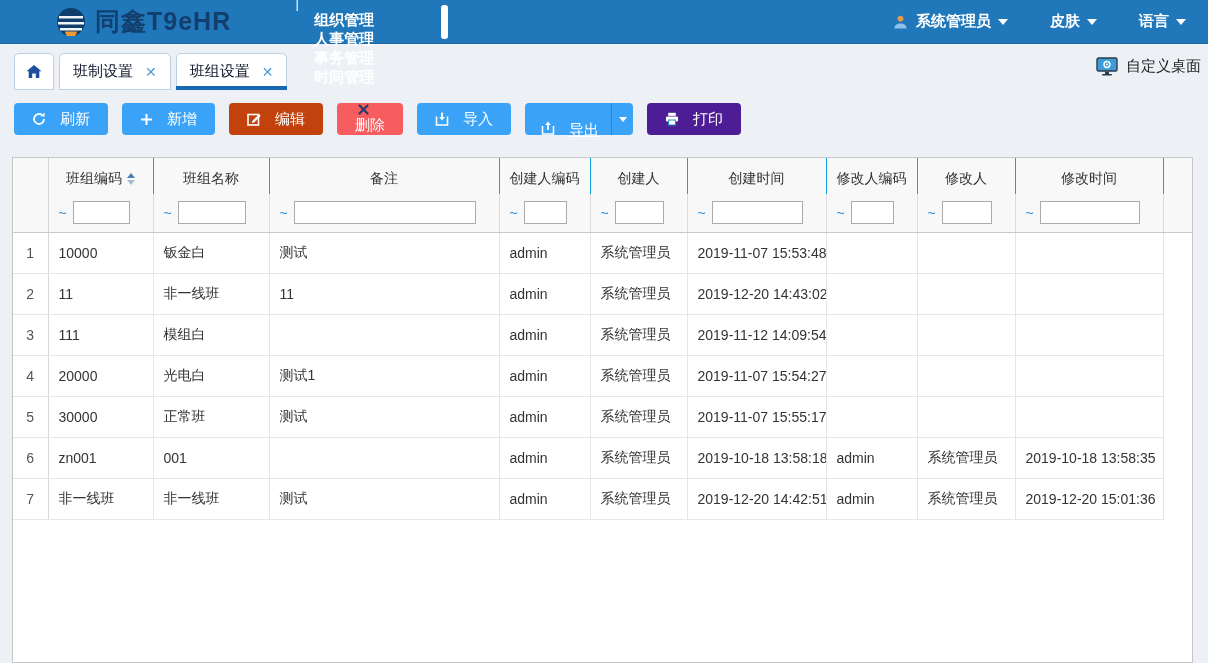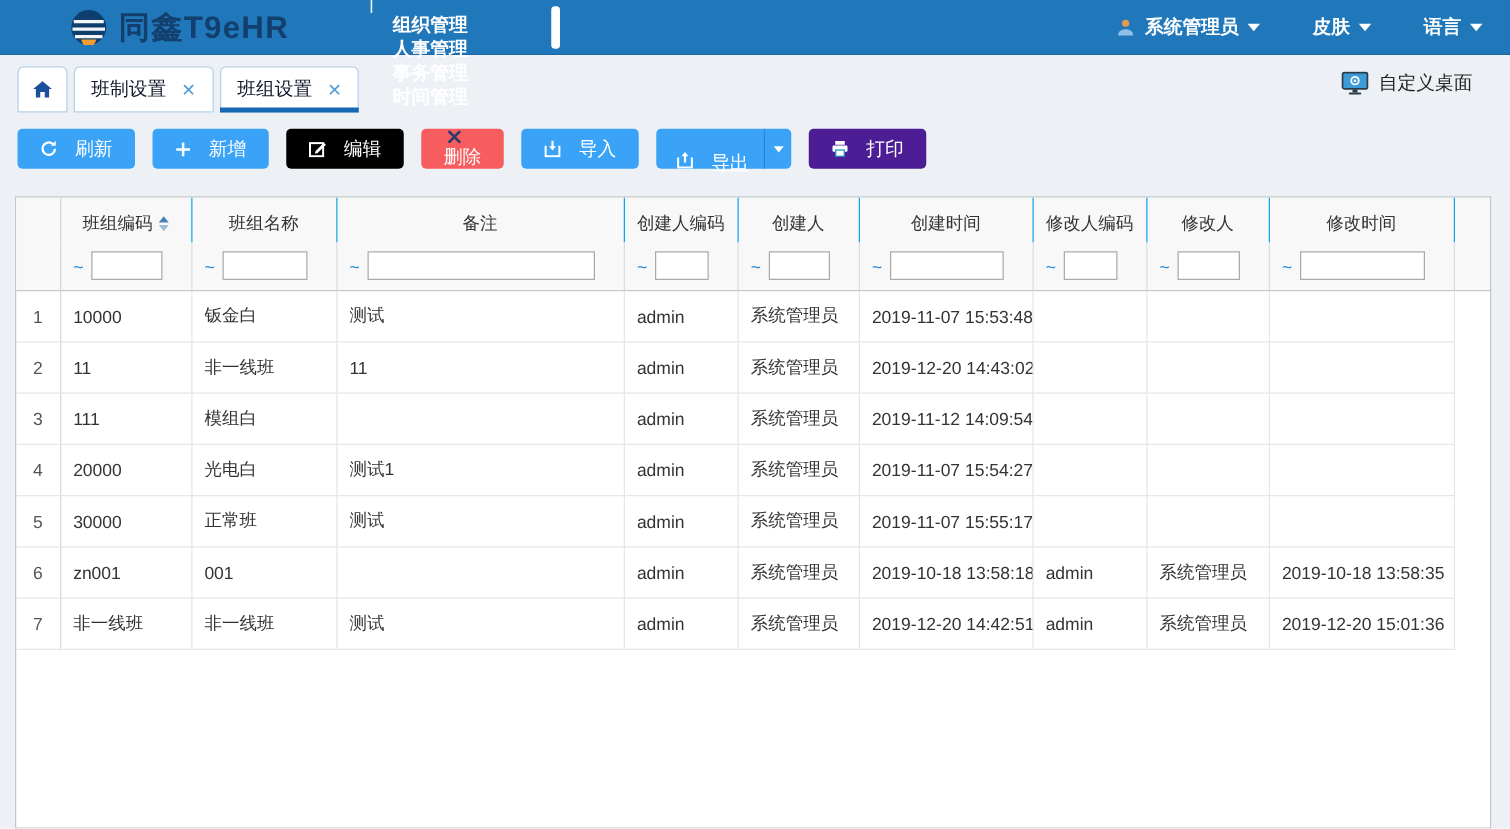--- a/index.html
+++ b/index.html
@@ -22,21 +22,21 @@
   .user-chip svg { margin-right:7px; }
   .caret { width:0; height:0; border-left:5px solid transparent; border-right:5px solid transparent; border-top:6px solid #fff; margin-left:7px; }
 
   
   .tabbar { height:46px; display:flex; align-items:flex-end; padding-left:14px; flex:0 0 auto; position:relative; }
   .tab-home { width:40px; height:37px; background:#fff; border:1px solid #b9d1e6; border-radius:5px 5px 0 0; display:flex; align-items:center; justify-content:center; margin-right:5px; cursor:pointer; }
   .tab { height:37px; background:#fff; border:1px solid #b9d1e6; border-radius:5px 5px 0 0; display:flex; align-items:center; padding:0 13px; margin-right:5px; cursor:pointer; position:relative; }
   .tab-label { font-size:15px; color:#0f172a; margin-right:12px; white-space:nowrap; }
   .tab-close { font-size:14px; color:#4f9bd8; font-weight:bold; cursor:pointer; line-height:1; }
   .tab.active::after { content:""; position:absolute; left:-1px; right:-1px; bottom:-1px; height:4px; background:#1767b2; }
-  .custom-desktop { position:absolute; right:30px; top:13px; display:flex; align-items:center; cursor:pointer; }
+  .custom-desktop { position:absolute; right:7px; top:13px; display:flex; align-items:center; cursor:pointer; }
   .custom-desktop-label { font-size:15px; color:#222; margin-left:8px; }
 
   
   .toolbar { height:58px; padding:13px 0 0 14px; display:flex; flex:0 0 auto; }
   .tbtn { height:32px; border:none; border-radius:4px; color:#fff; font-size:15px; display:inline-flex; align-items:center; padding:0 18px; margin-right:14px; cursor:pointer; font-family:inherit; }
   .tbtn svg { margin-right:7px; }
   .tbtn .lbl { white-space:nowrap; }
   .tbtn.split { padding:0; }
   .tbtn.split .main { display:flex; align-items:flex-start; padding:18px 12px 0 16px; height:100%;text-decoration:underline; }
   .tbtn.split .drop { width:22px; height:100%; display:flex; align-items:center; justify-content:center; border-left:1px solid rgba(10,80,140,.35); }
@@ -146,21 +146,21 @@
         <span class="lbl">刷新</span>
       </button>
       <button class="tbtn" style="background: rgb(58, 163, 247);">
         <span style="display: flex; margin-right: 7px;">
           <svg width="13" height="13" viewBox="0 0 13 13">
             <path d="M6.5 1v11M1 6.5h11" stroke="#fff" stroke-width="2"></path>
           </svg>
         </span>
         <span class="lbl">新增</span>
       </button>
-      <button class="tbtn" style="background: #000000;">
+      <button class="tbtn" style="background: #c2410c;">
         <span style="display: flex; margin-right: 7px;">
           <svg width="14" height="14" viewBox="0 0 14 14">
             <rect x="1" y="2.5" width="10.5" height="10.5" fill="none" stroke="#fff" stroke-width="1.6"></rect>
             <path d="M5.5 8.8l6.6-6.6 1.6 1.6-6.6 6.6-2.2.6z" fill="#fff"></path>
           </svg>
         </span>
         <span class="lbl">编辑</span>
       </button>
       <button class="tbtn" style="background: rgb(247, 92, 94); flex-direction: column;">
         <span style="display: flex; margin-right: 7px;">

